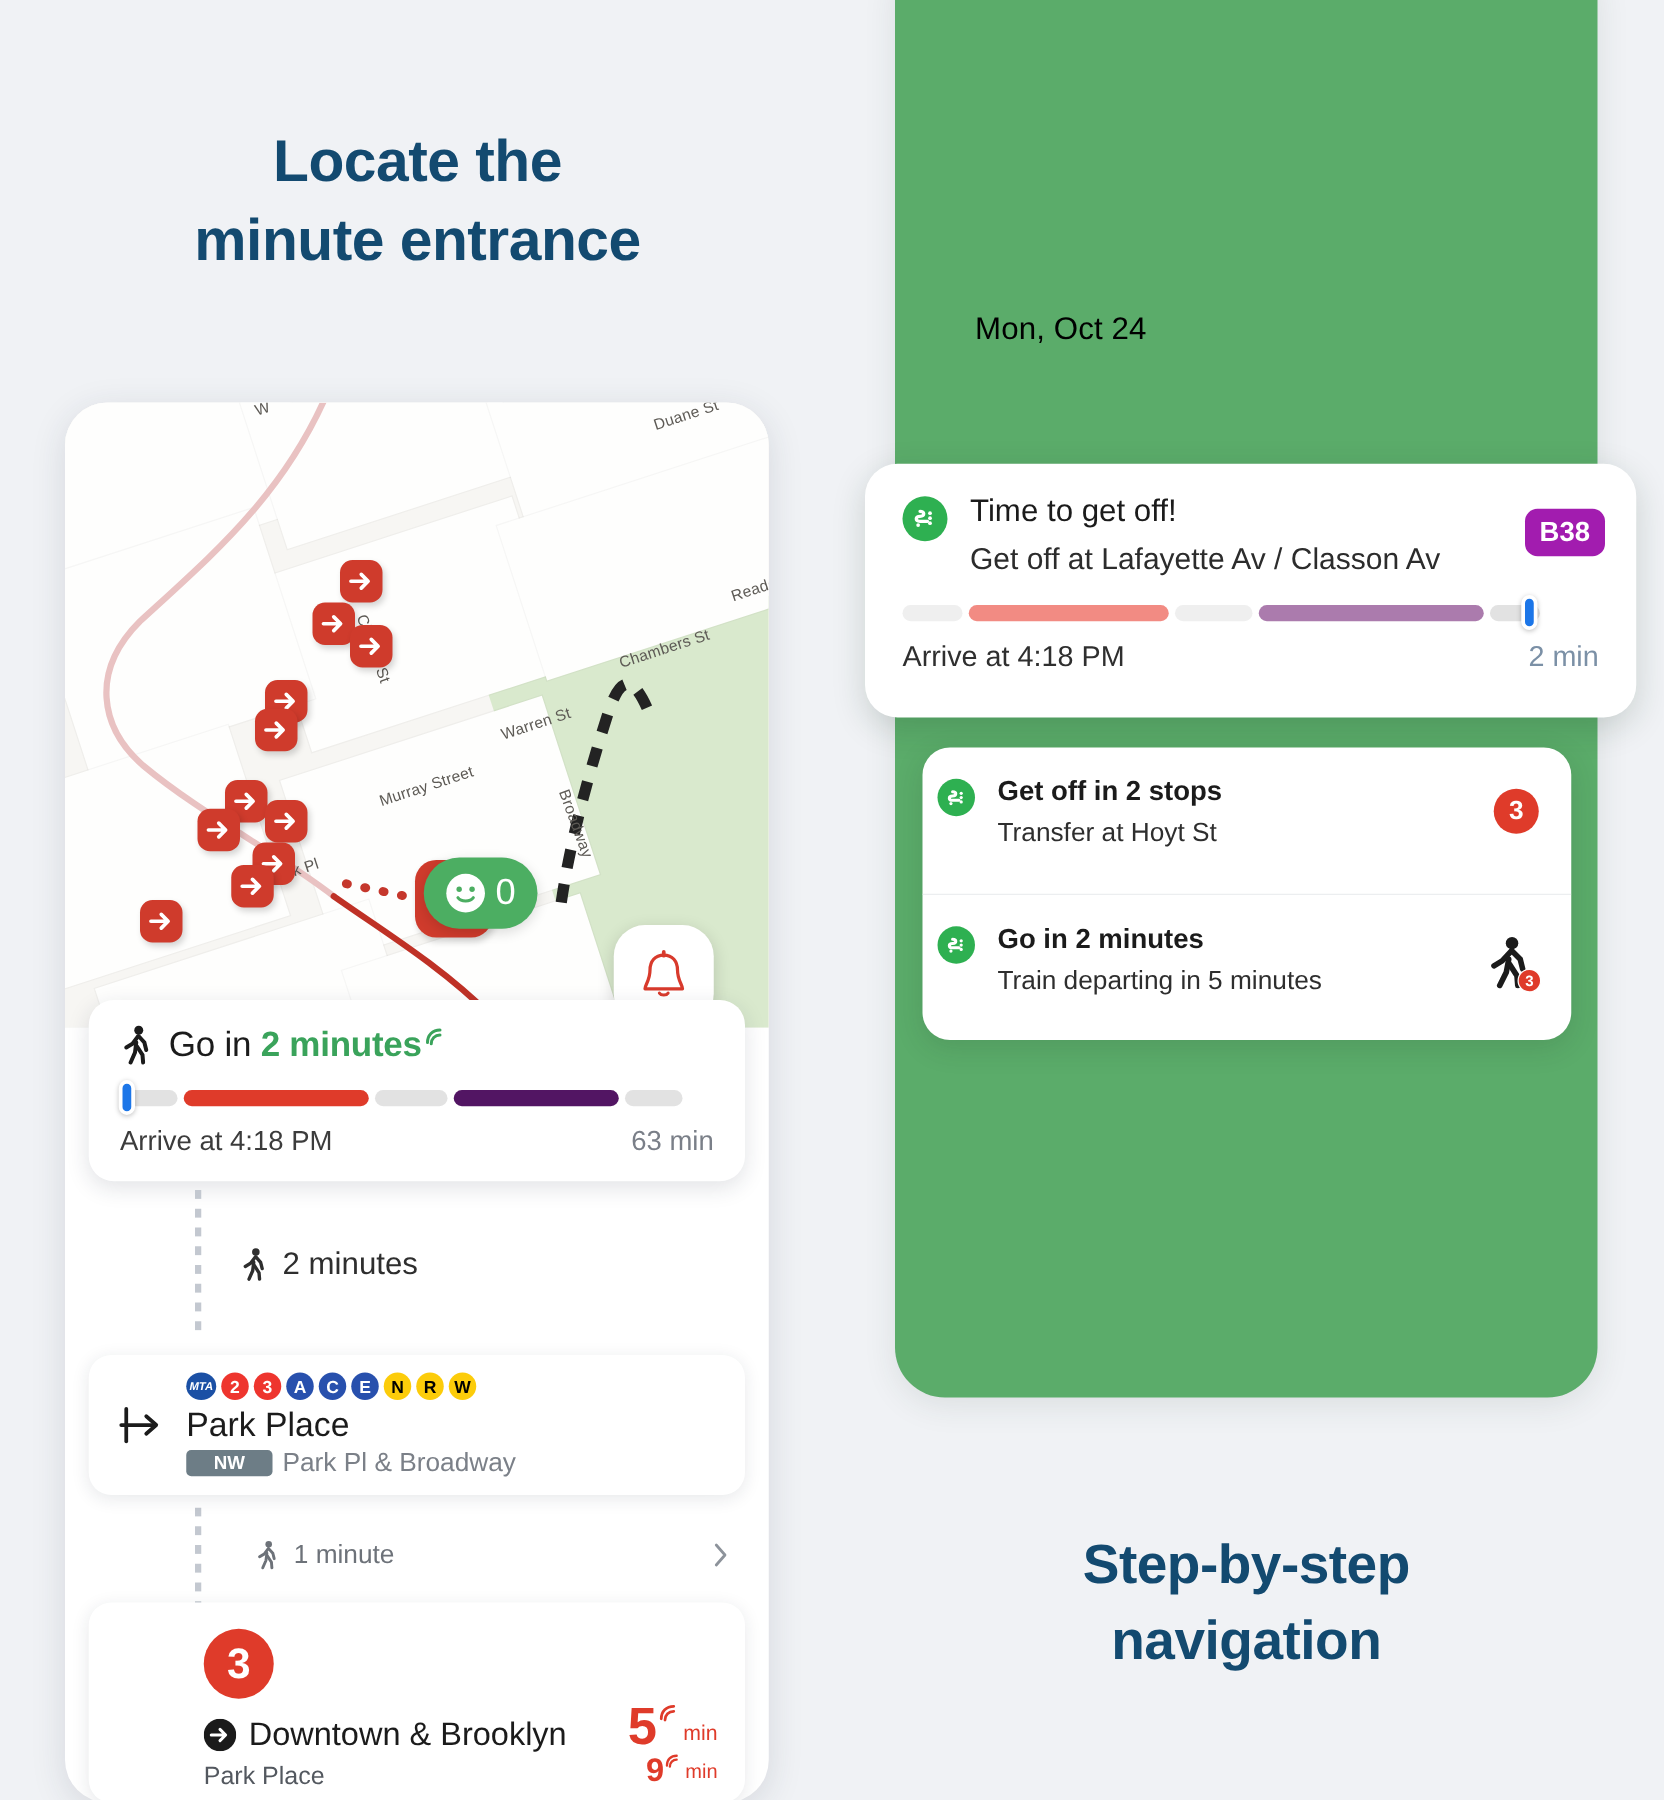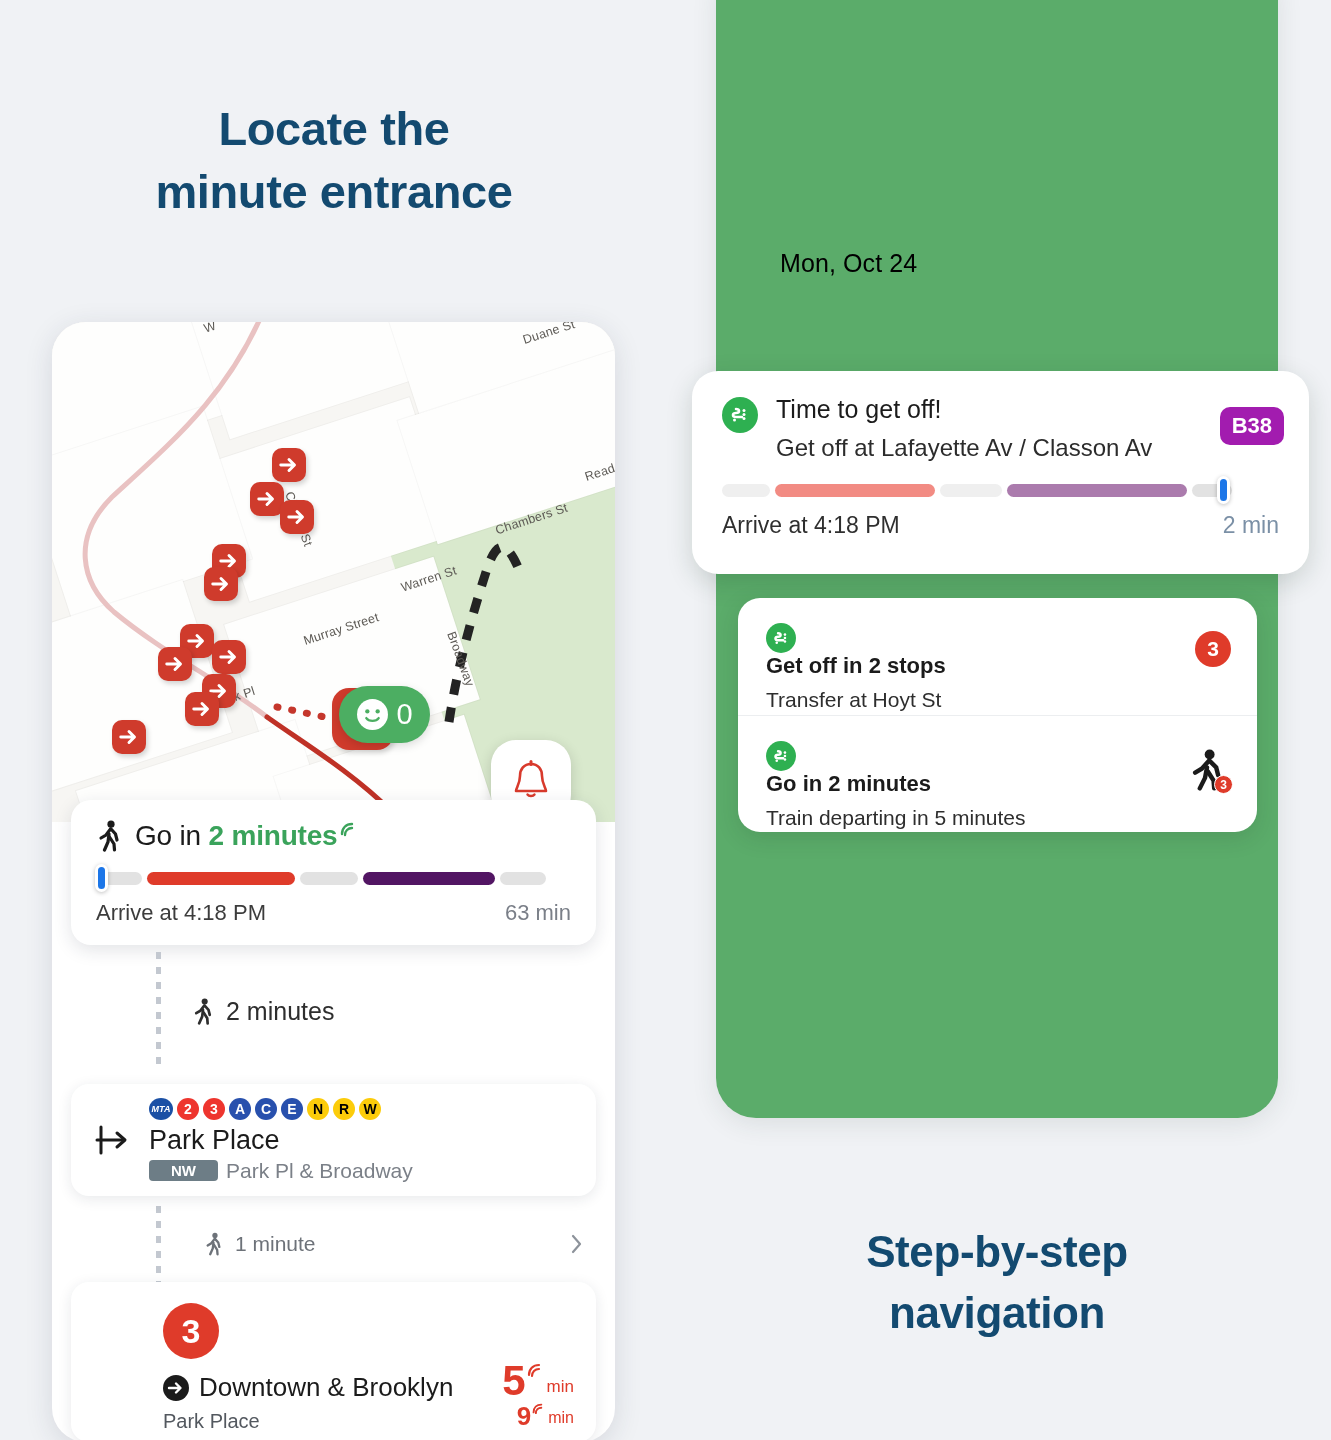--- a/index.html
+++ b/index.html
@@ -231,21 +231,21 @@
   .nb-meta span { font-size: 23px; color: #2f2f2f; }
   .nb-meta .right { color: #7b90a6; }
 
   .notif-group {
     position: absolute; left: 738px; top: 598px;
     width: 519px; height: 234px;
     background: #fff; border-radius: 22px;
     box-shadow: 0 6px 22px rgba(25,55,35,0.15);
     overflow: hidden;
   }
-  .nrow { position: relative; height: 117px; padding: 22px 28px 0 28px; display: flex; flex-direction: column; }
+  .nrow { position: relative; height: 117px; padding: 22px 28px 0 12px; display: flex; }
   .nrow + .nrow { border-top: 1px solid #eceef0; }
   .nrow .logo { width: 30px; height: 30px; margin-right: 18px; margin-top: 3px; }
   .nr-title { font-size: 22px; color: #1b1b1b; font-weight: bold; }
   .nr-sub { font-size: 21px; color: #2e2e2e; margin-top: 9px; }
   .nr-right { position: absolute; right: 26px; top: 33px; }
   .nr-bullet {
     width: 36px; height: 36px; border-radius: 50%;
     background: #df3b2a; color: #fff;
     display: flex; align-items: center; justify-content: center;
     font-size: 21px; font-weight: bold;

